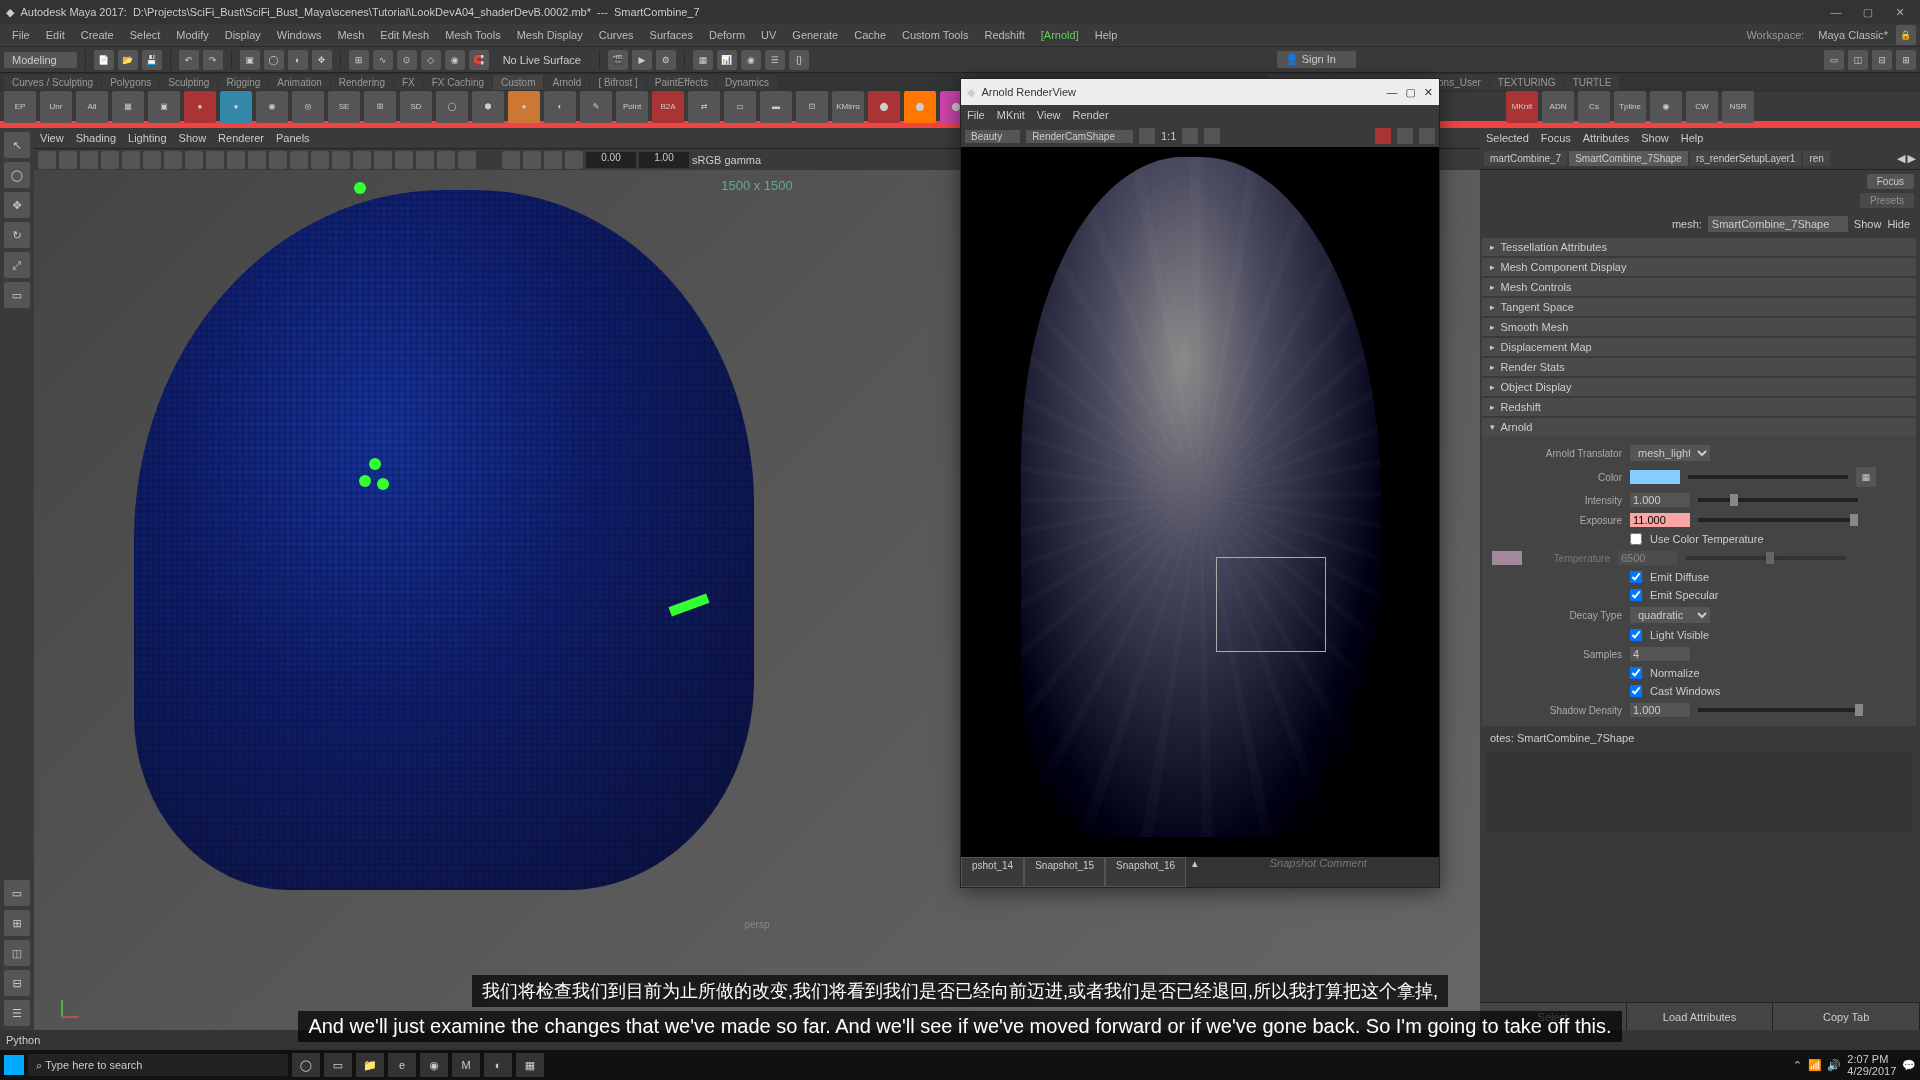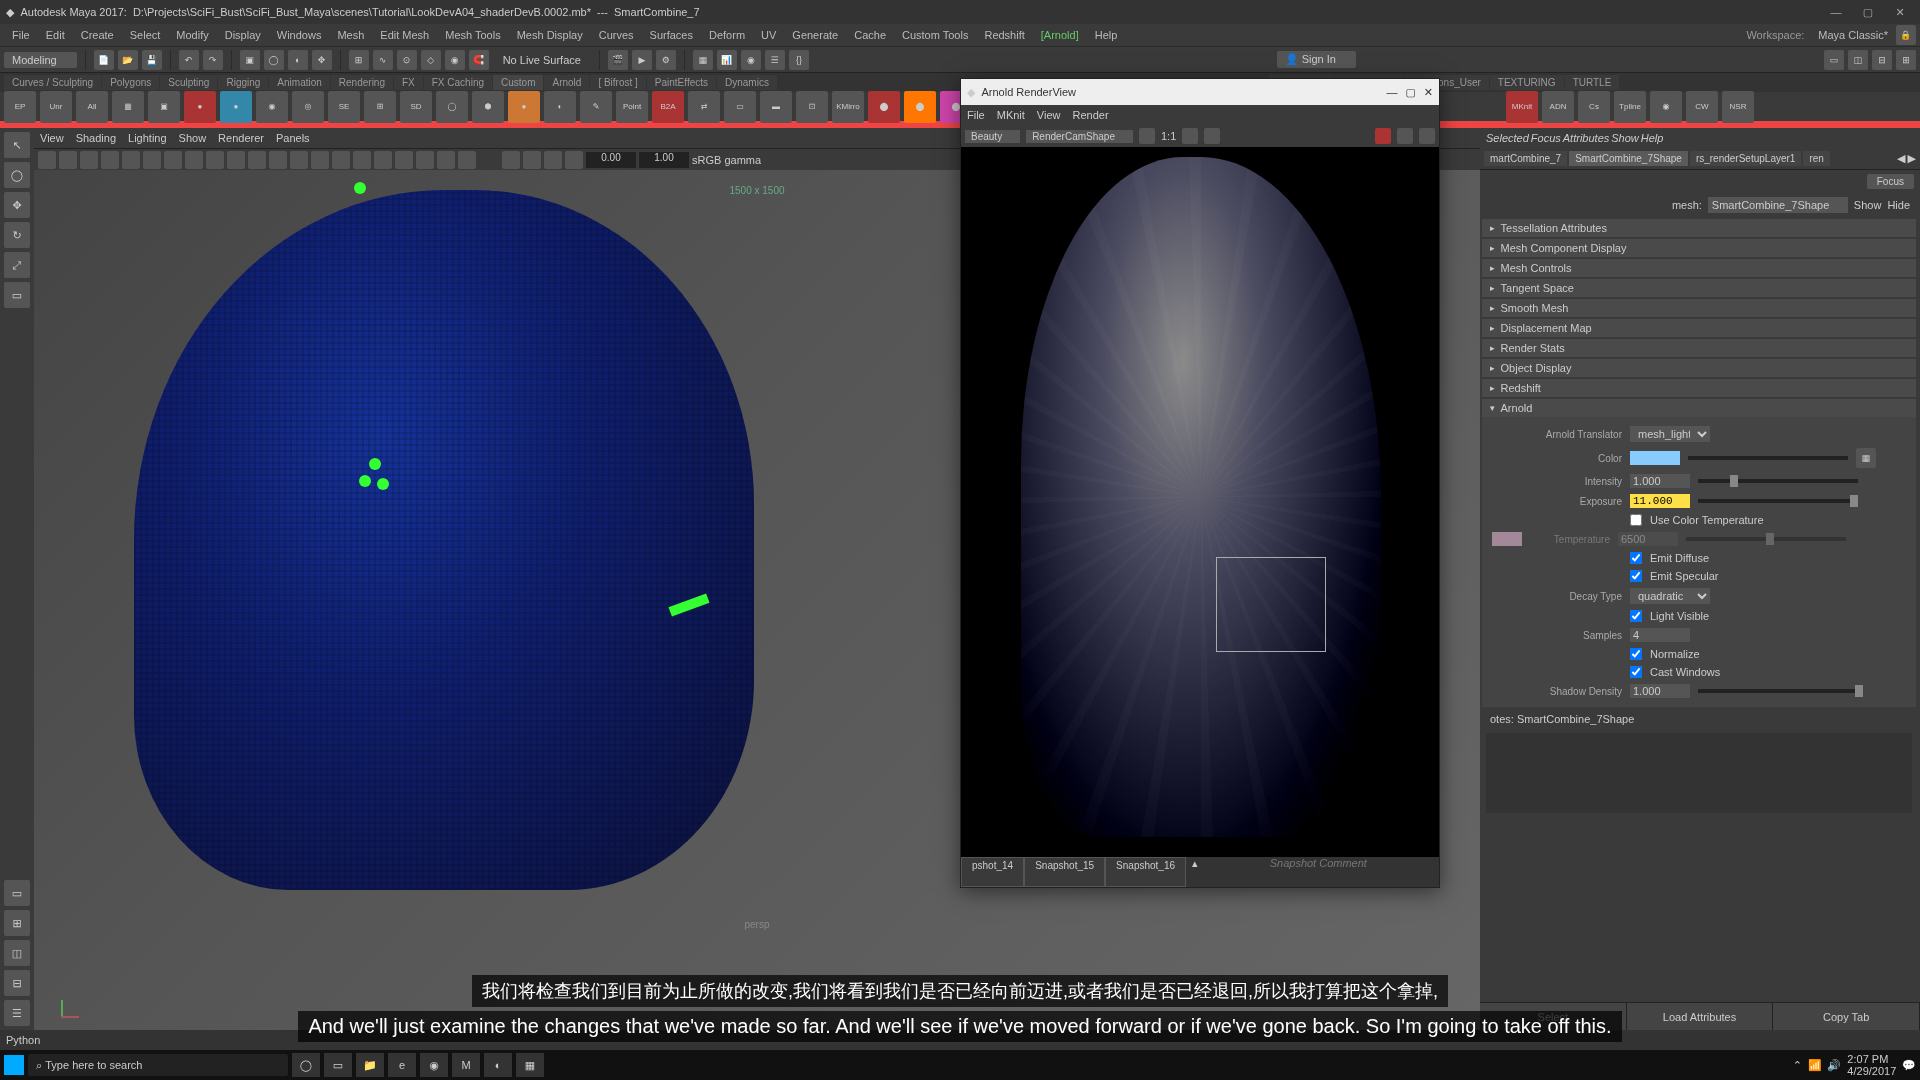--- a/index.html
+++ b/index.html
@@ -67,39 +67,39 @@
 .renderwin .rtool .rb { width: 16px; height: 16px; background: #555; border-radius: 2px; }
 .renderwin .rcanvas { flex: 1; background: #000; position: relative; }
 .rbust { position: absolute; left: 60px; top: 10px; width: 360px; height: 680px; background: radial-gradient(ellipse at 45% 30%, #888 0%, #556 30%, #223 70%, #000 100%); border-radius: 45% 50% 28% 22%; filter: contrast(1.3); }
 .rbust::after { content: ""; position: absolute; inset: 0; background: repeating-conic-gradient(#0000 0 8deg, rgba(255,255,255,.04) 8deg 10deg); opacity: .5; border-radius: inherit; }
 .rbox { position: absolute; left: 255px; top: 410px; width: 110px; height: 95px; border: 1px solid #aaa; }
 .renderwin .snaps { height: 30px; background: #333; display: flex; }
 .renderwin .snaps .sn { padding: 2px 10px; border: 1px solid #555; background: #3a3a3a; font-size: 10px; }
 
 
 .attrpanel { width: 440px; background: #3a3a3a; display: flex; flex-direction: column; }
-.attrpanel .apmenu { height: 20px; display: flex; align-items: center; padding: 0 6px; gap: 2px; font-style: italic; }
+.attrpanel .apmenu { height: 20px; display: flex; align-items: center; padding: 0 6px; gap: 12px; }
 .attrpanel .tabs { height: 22px; display: flex; align-items: center; padding: 0 4px; gap: 2px; border-bottom: 1px solid #222; }
 .attrpanel .tabs .tt { padding: 2px 6px; background: #444; font-size: 10px; }
 .attrpanel .tabs .tt.active { background: #5a5a5a; }
 .attrpanel .focusrow { display: flex; justify-content: flex-end; padding: 4px 6px; gap: 4px; }
 .attrpanel .focusrow .fb { padding: 2px 10px; background: #555; border-radius: 2px; font-size: 10px; }
 .attrpanel .meshrow { display: flex; align-items: center; padding: 4px 10px; gap: 6px; justify-content: flex-end; }
 .attrpanel .meshrow input { background: #555; border: none; padding: 2px 4px; color: #ccc; width: 140px; }
 .attrpanel .sections { flex: 1; overflow-y: auto; padding: 2px 4px 2px 2px; }
 .section { background: #444; margin-bottom: 2px; }
 .section .hdr { padding: 3px 8px; background: #4a4a4a; cursor: pointer; display: flex; align-items: center; gap: 6px; }
 .section .hdr::before { content: "▸"; font-size: 9px; }
 .section.open .hdr::before { content: "▾"; }
 .section .body { padding: 6px 10px; display: none; }
 .section.open .body { display: block; }
 .frow { display: flex; align-items: center; padding: 3px 0; gap: 8px; }
 .frow .lbl { width: 130px; text-align: right; font-size: 10px; color: #aaa; }
 .frow input[type=text] { width: 60px; background: #555; border: none; padding: 1px 3px; color: #ccc; }
-.frow input.sel { background: #fde047; color: #000; font-family: Liberation Mono, monospace; }
+.frow input.sel { background: #fca5a5; color: #000; }
 .frow .swatch { width: 50px; height: 14px; background: #8cf; }
 .frow .swatch.pink { background: #fce; }
 .frow select { background: #555; border: none; color: #ccc; padding: 1px 4px; width: 80px; }
 .frow .slider { flex: 1; max-width: 160px; height: 4px; background: #222; position: relative; }
 .frow .slider .th { position: absolute; width: 8px; height: 12px; background: #888; top: -4px; }
 .frow input[type=checkbox] { width: 12px; height: 12px; }
 .notes { padding: 4px 8px; }
 .attrpanel .bottombtns { height: 28px; display: flex; border-top: 1px solid #222; }
 .attrpanel .bottombtns .bb { flex: 1; display: flex; align-items: center; justify-content: center; background: #444; border-right: 1px solid #222; }
 
@@ -320,21 +320,21 @@
       <span>sRGB gamma</span>
     </div>
     <div class="canvas">
       <div class="bust"></div>
       <div class="greendot" style="left:320px;top:12px"></div>
       <div class="greendot" style="left:335px;top:288px"></div>
       <div class="greendot" style="left:325px;top:305px"></div>
       <div class="greendot" style="left:343px;top:308px"></div>
       <div class="greenbar" style="left:635px;top:430px"></div>
       <div style="position:absolute;left:50%;bottom:100px;transform:translateX(-50%);color:#888;font-size:10px">persp</div>
-      <div style="position:absolute;left:50%;top:15px;transform:translateX(-50%);color:#6a8;font-size:10px">1500 x 1500</div>
+      <div style="position:absolute;left:50%;top:8px;transform:translateX(-50%);color:#6a8;font-size:13px">1500 x 1500</div>
       <div style="position:absolute;left:12px;bottom:12px;width:30px;height:30px">
         <div style="position:absolute;left:15px;bottom:0;width:2px;height:18px;background:#5a5"></div>
         <div style="position:absolute;left:15px;bottom:0;width:18px;height:2px;background:#a55"></div>
       </div>
     </div>
   </div>
 
   <div class="attrpanel">
     <div class="apmenu">
       <span>Selected</span>
@@ -346,20 +346,23 @@
     <div class="tabs">
       <div class="tt">martCombine_7</div>
       <div class="tt active">SmartCombine_7Shape</div>
       <div class="tt">rs_renderSetupLayer1</div>
       <div class="tt">ren</div>
       <span style="margin-left:auto">◀</span>
       <span>▶</span>
     </div>
     <div class="focusrow">
       <div class="fb">Focus</div>
+    </div>
+    <div class="focusrow" style="padding-top:0">
+      <div class="fb" style="opacity:.6">Presets</div>
     </div>
     <div class="meshrow">
       <span>mesh:</span>
       <input type="text" value="SmartCombine_7Shape" style="">
       <div class="fb">Show</div>
       <div class="fb">Hide</div>
     </div>
     <div class="sections">
       <div class="section">
           <div class="hdr">

